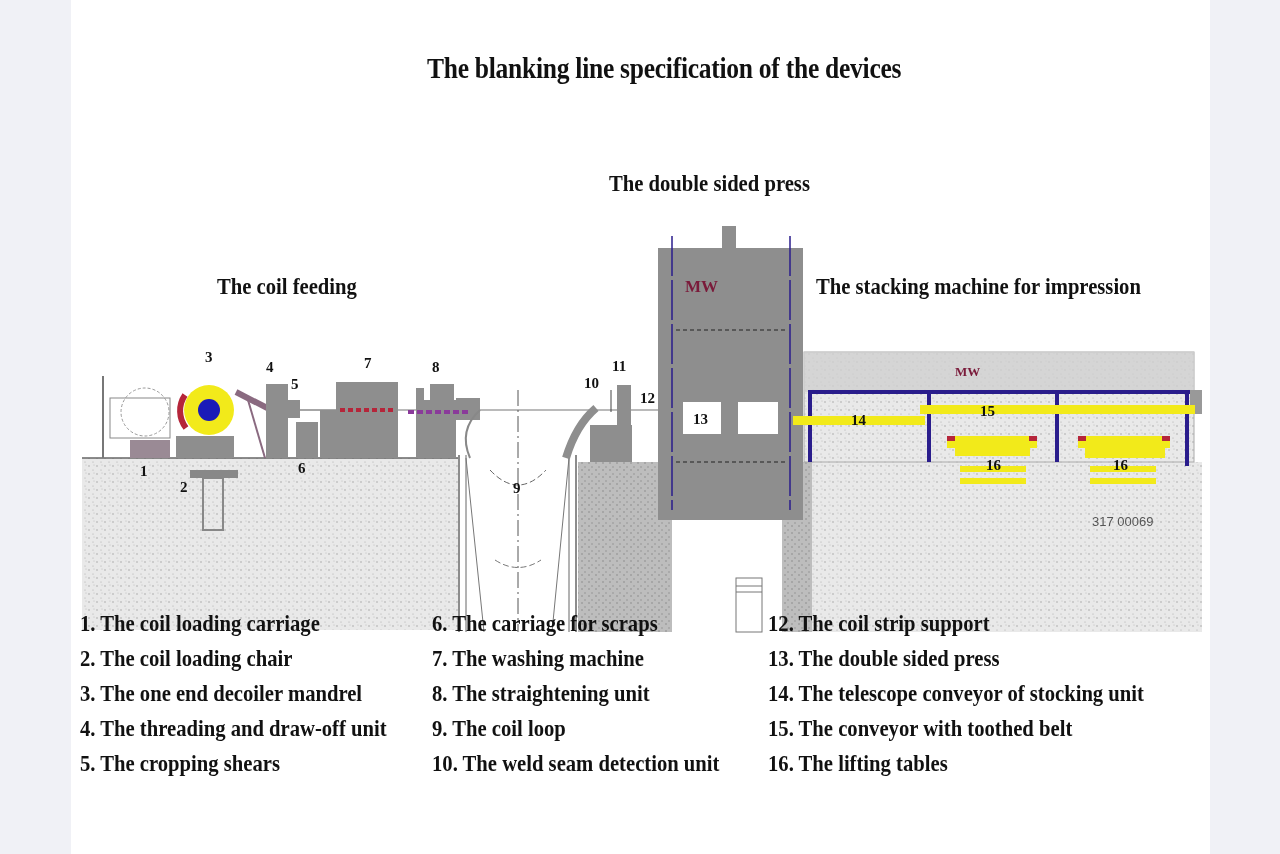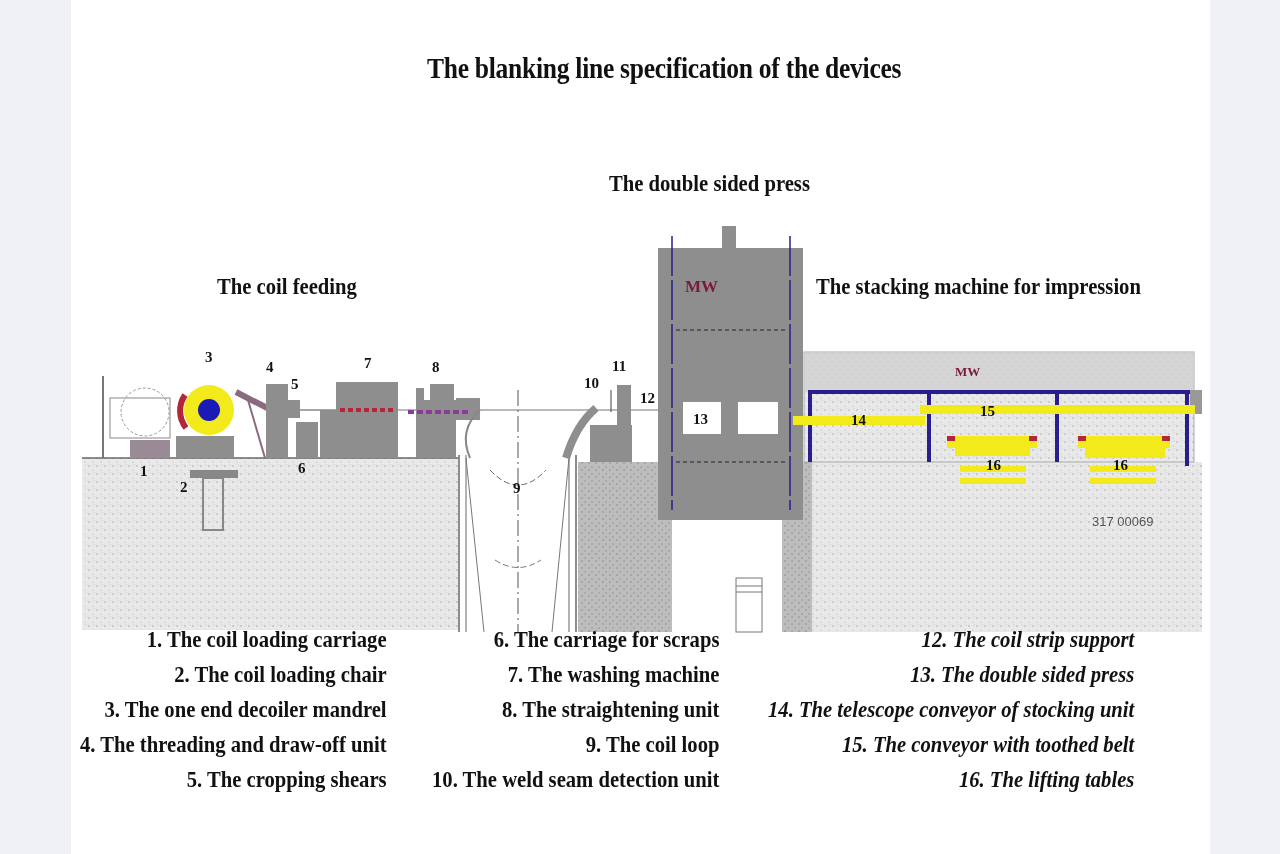--- a/index.html
+++ b/index.html
@@ -5,23 +5,23 @@
   html,body{margin:0;padding:0;}
   body{width:1280px;height:854px;background:#f0f1f6;position:relative;overflow:hidden;font-family:"Liberation Serif","DejaVu Serif",serif;}
   #panel{position:absolute;left:71px;top:0;width:1139px;height:854px;background:#ffffff;}
   .txt{position:absolute;color:#111;white-space:nowrap;font-family:"Liberation Serif","DejaVu Serif",serif;}
   #main-title{left:427px;top:52px;font-size:29px;font-weight:bold;transform:scaleX(0.88);transform-origin:left top;letter-spacing:-0.3px;}
   .section{font-size:24px;font-weight:bold;transform:scaleX(0.86);transform-origin:left top;}
   #sec-press{left:609px;top:170px;}
   #sec-coil{left:217px;top:273px;}
   #sec-stack{left:816px;top:273px;}
   #diagram{position:absolute;left:0;top:0;}
-  .legend-col{position:absolute;top:622px;text-align:right;}
+  .legend-col{position:absolute;top:606px;}
   .legend-item{font-size:24px;font-weight:bold;height:35px;line-height:35px;transform:scaleX(0.86);transform-origin:left top;color:#111;white-space:nowrap;}
-  #col1{left:80px;} #col2{left:432px;} #col3{left:768px;font-style:italic;}
+  #col1{left:80px;} #col2{left:432px;} #col3{left:768px;}
   .clabel{font-family:"Liberation Serif",serif;font-weight:bold;font-size:15px;fill:#111;}
   .ref{font-family:"Liberation Sans",sans-serif;font-size:13px;fill:#555;}
 </style>
 </head>
 <body>
 
 <div id="panel"></div>
 
 <div class="txt" id="main-title">The blanking line specification of the devices</div>
 <div class="txt section" id="sec-press">The double sided press</div>

